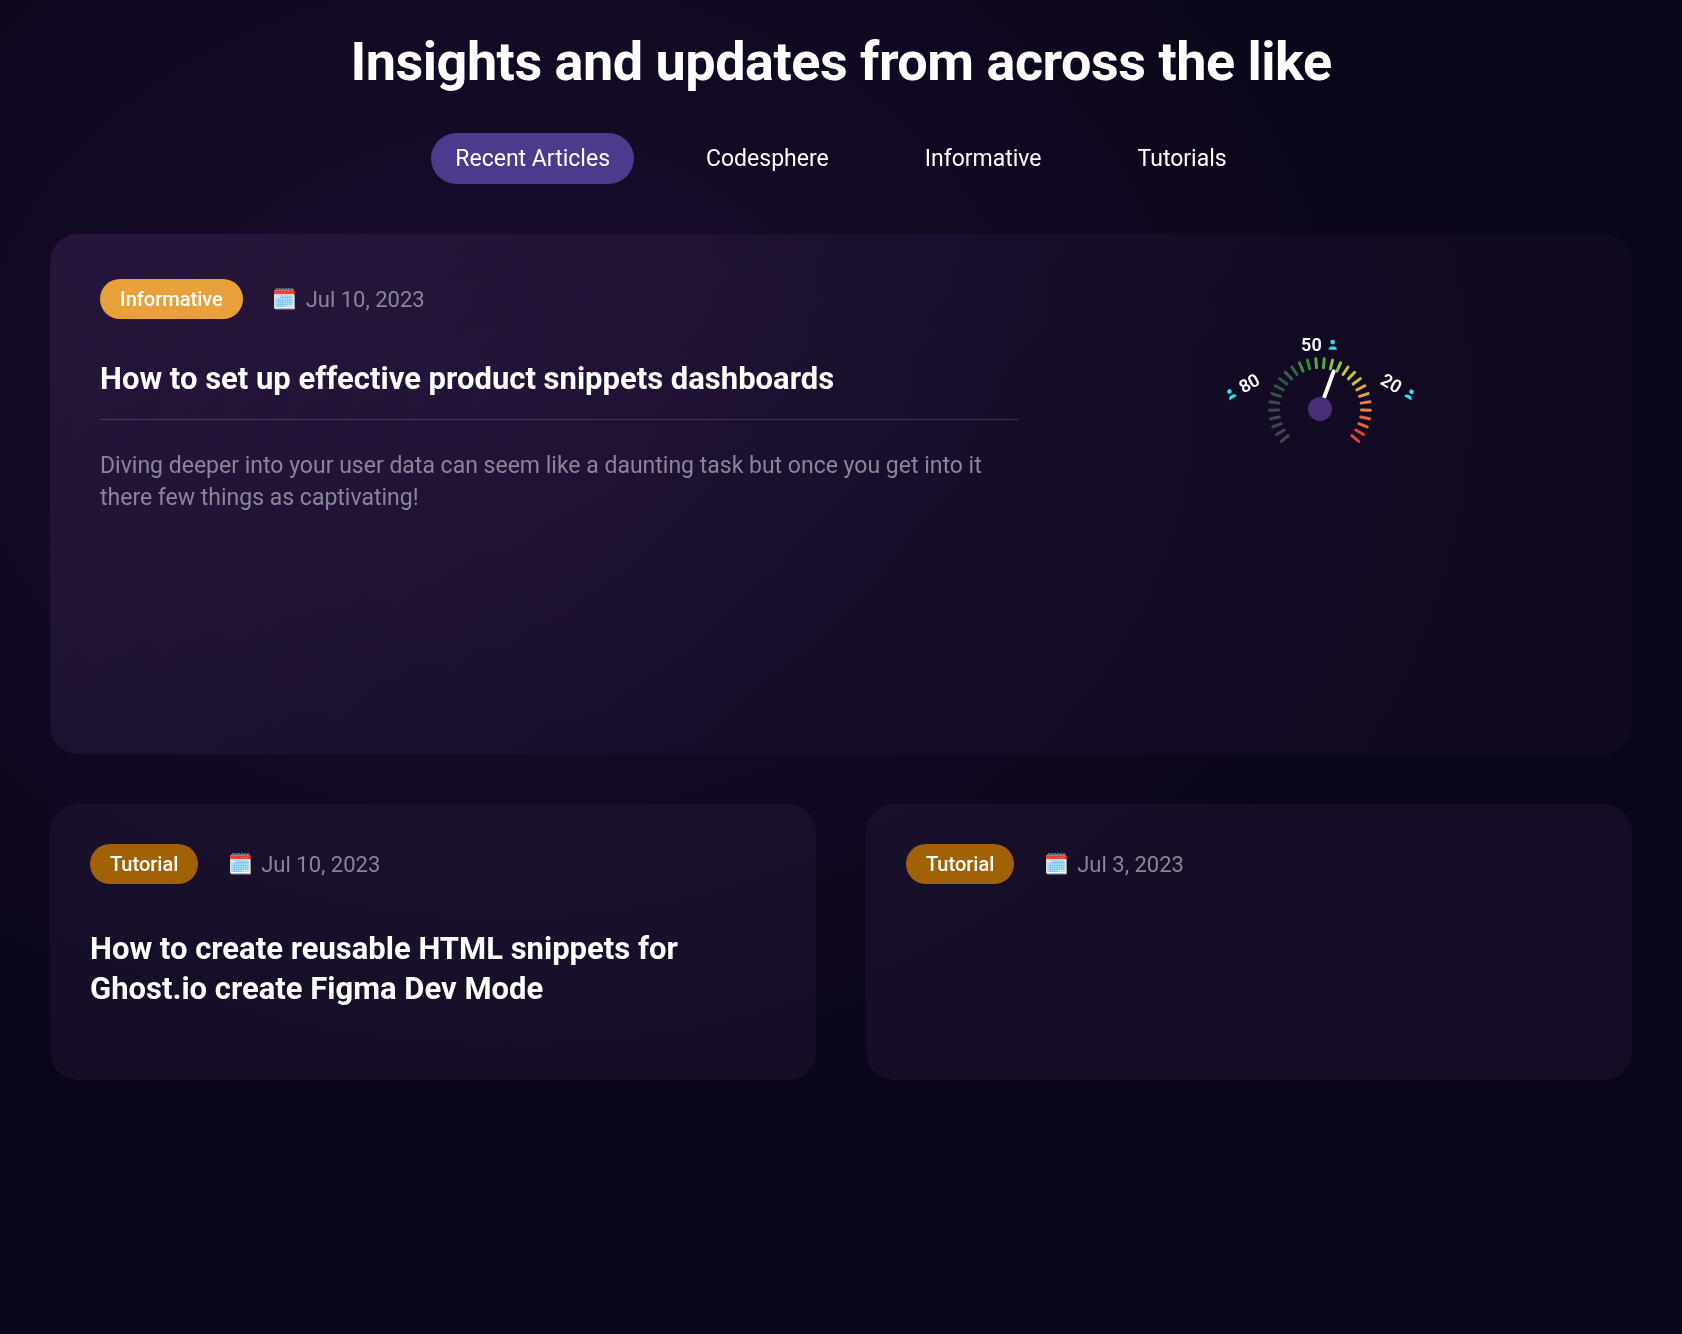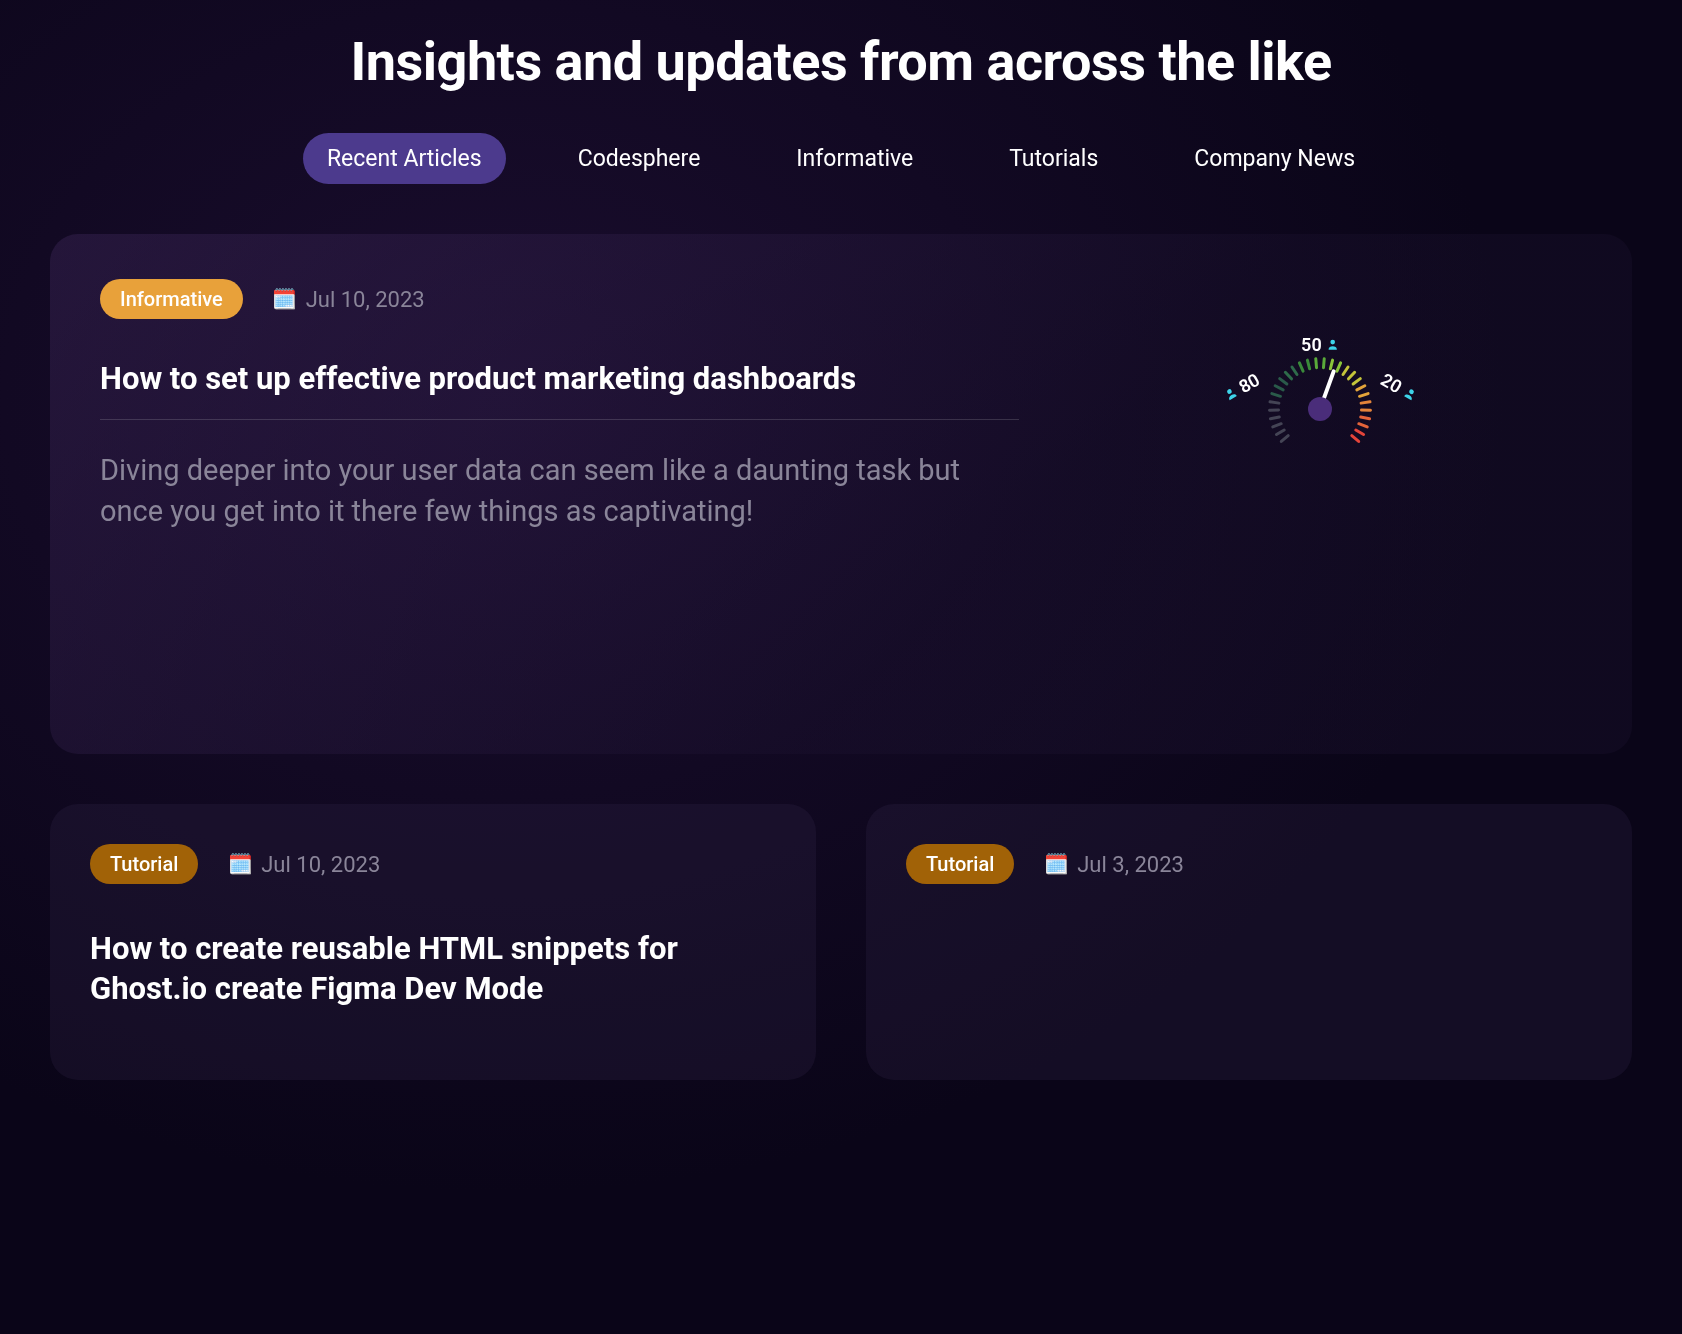--- a/index.html
+++ b/index.html
@@ -104,21 +104,21 @@
       line-height: 1.3;
       margin-bottom: 20px;
     }
 
     .featured-card .card-title {
       padding-bottom: 20px;
       border-bottom: 1px solid rgba(255,255,255,0.15);
     }
 
     .card-excerpt {
-      font-size: 29px;
+      font-size: 23px;
       line-height: 1.4;
       color: #8a8599;
       margin-top: 30px;
     }
 
     .featured-image {
       flex: 1;
       display: flex;
       align-items: flex-start;
       justify-content: center;
@@ -215,33 +215,32 @@
 </head>
 <body>
 
 <h1 class="page-title">Insights and updates from across the like</h1>
 
 <nav class="tabs">
   <div class="tab active">Recent Articles</div>
   <div class="tab">Codesphere</div>
   <div class="tab">Informative</div>
   <div class="tab">Tutorials</div>
-  <div class="tab">Company News</div>
 </nav>
 
 <article class="featured-card">
   <div class="featured-content">
     <div class="card-meta">
       <span class="badge informative">Informative</span>
       <span class="date-wrap">
         <span class="calendar-icon">🗓️</span>
         <span>Jul 10, 2023</span>
       </span>
     </div>
-    <h2 class="card-title">How to set up effective product marketing dashboards</h2>
+    <h2 class="card-title">How to set up effective product snippets dashboards</h2>
     <p class="card-excerpt">Diving deeper into your user data can seem like a daunting task but once you get into it there few things as captivating!</p>
   </div>
   <div class="featured-image">
     <div class="gauge-wrap">
       <div class="gauge">
         <div class="gauge-label lbl-80">
           <svg class="person-icon" viewBox="0 0 24 24" fill="#3dd3e8">
               <circle cx="12" cy="7" r="4"></circle>
               <path d="M12 14c-4 0-7 2-7 5v1h14v-1c0-3-3-5-7-5z"></path>
             </svg>

